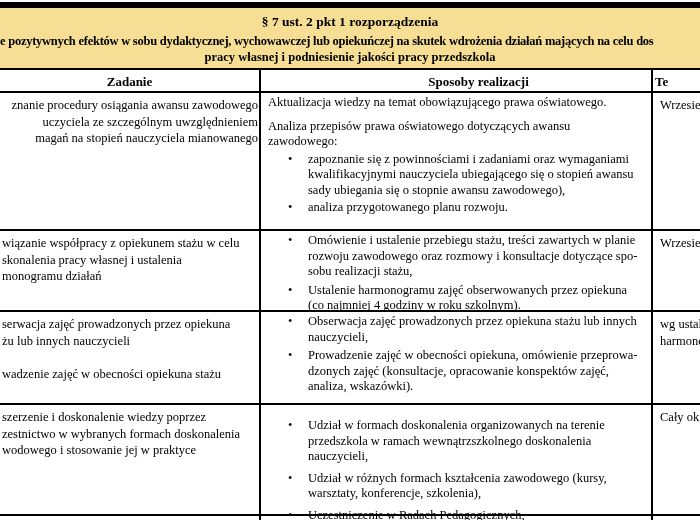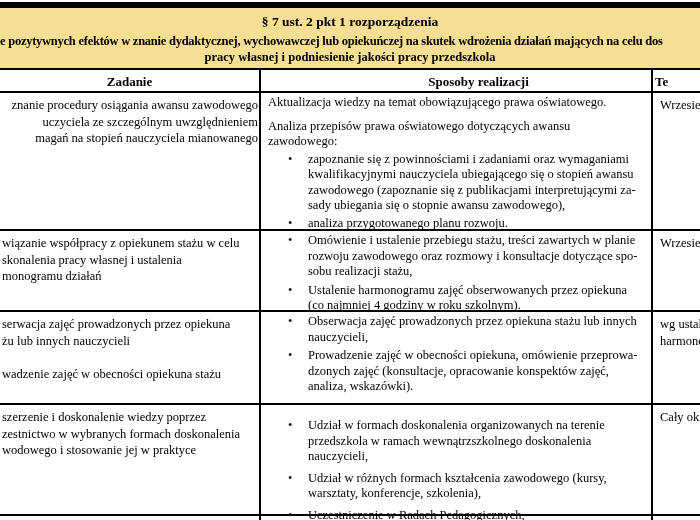--- a/index.html
+++ b/index.html
@@ -35,21 +35,21 @@
   .block.bullet{padding-left:47px;position:relative;}
   .bullet-marker{position:absolute;left:27px;top:0;line-height:15.5px;font-size:12.5px;}
 </style>
 </head>
 <body>
 
 <div class="page">
 
   <div class="banner" id="banner" style="background: rgb(246, 222, 149);">
     <div class="banner-line1">§ 7 ust. 2 pkt 1 rozporządzenia</div>
-    <div class="banner-line2">e pozytywnych efektów w znanie dydaktycznej, wychowawczej lub opiekuńczej na skutek wdrożenia działań mających na celu dos</div>
+    <div class="banner-line2">e pozytywnych efektów w sobu dydaktycznej, wychowawczej lub opiekuńczej na skutek wdrożenia działań mających na celu dos</div>
     <div class="banner-line3">pracy własnej i podniesienie jakości pracy przedszkola</div>
   </div>
 
   <div class="thead-cell" style="left:0;width:259px;">Zadanie</div>
   <div class="thead-cell" style="left:261px;width:388px;padding-left:47px;">Sposoby realizacji</div>
   <div class="thead-cell" style="left:627px;width:47px;text-align:left;padding-left:28px;">Te</div>
 
   <div class="hline" style="top:91px;"></div>
   <div class="hline" style="top:229px;"></div>
   <div class="hline" style="top:310px;"></div>
@@ -69,21 +69,20 @@
           <div class="line">Aktualizacja wiedzy na temat obowiązującego prawa oświatowego.</div>
         </div>
         <div class="block">
           <div class="line">Analiza przepisów prawa oświatowego dotyczących awansu</div>
           <div class="line">zawodowego:</div>
         </div>
         <div class="block bullet">
           <span class="bullet-marker">•</span>
           <div class="line">zapoznanie się z powinnościami i zadaniami oraz wymaganiami</div>
           <div class="line">kwalifikacyjnymi nauczyciela ubiegającego się o stopień awansu</div>
-          <div class="line">zawodowego (zapoznanie się z publikacjami interpretującymi za-</div>
           <div class="line">sady ubiegania się o stopnie awansu zawodowego),</div>
         </div>
         <div class="block bullet">
           <span class="bullet-marker">•</span>
           <div class="line">analiza przygotowanego planu rozwoju.</div>
         </div>
       </div>
       <div class="cell cell-termin" style="left: 653px; top: 93px; width: 47px; height: 136px;">
         <div class="line">Wrzesie</div>
       </div>

